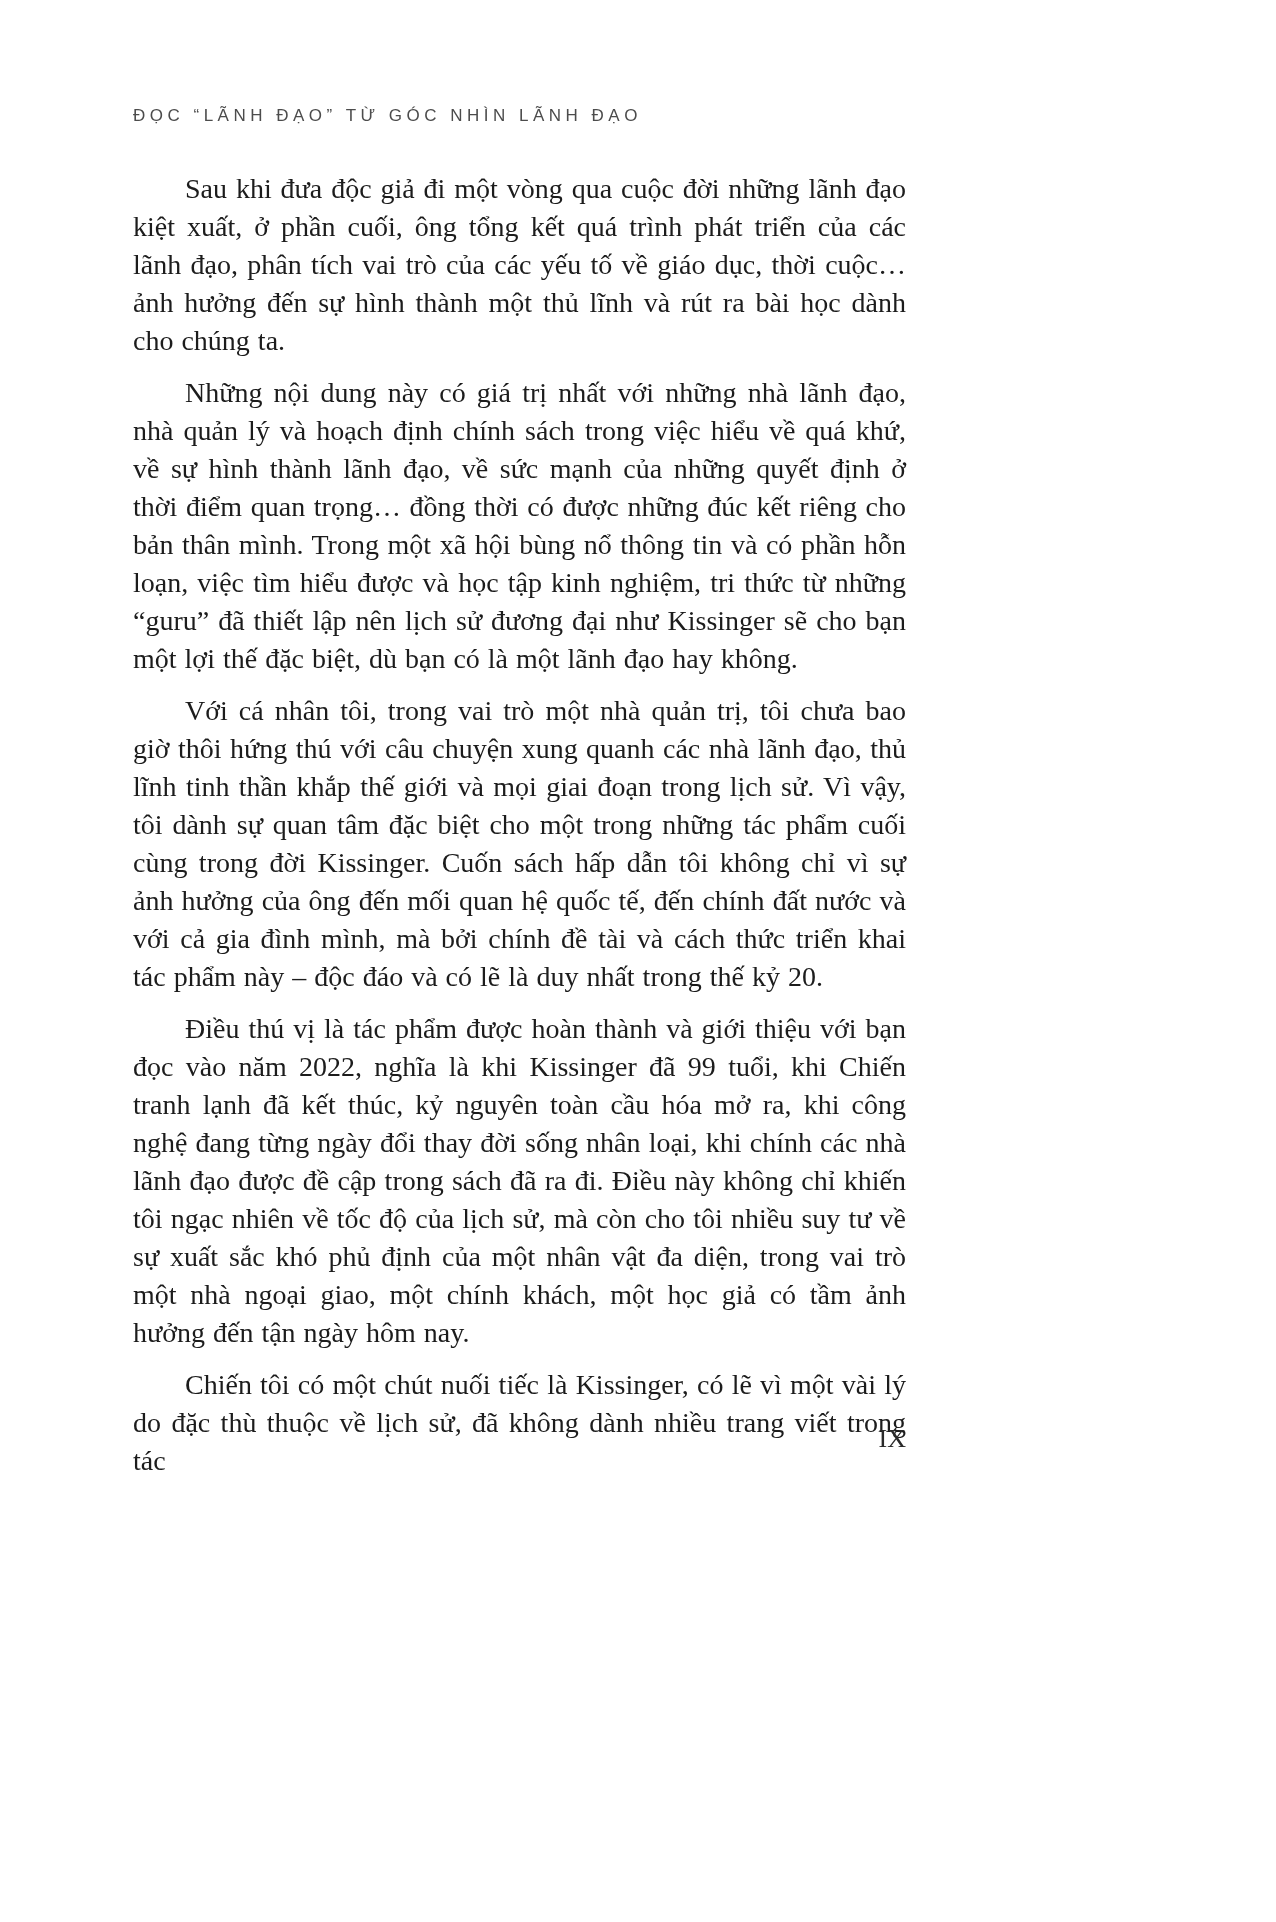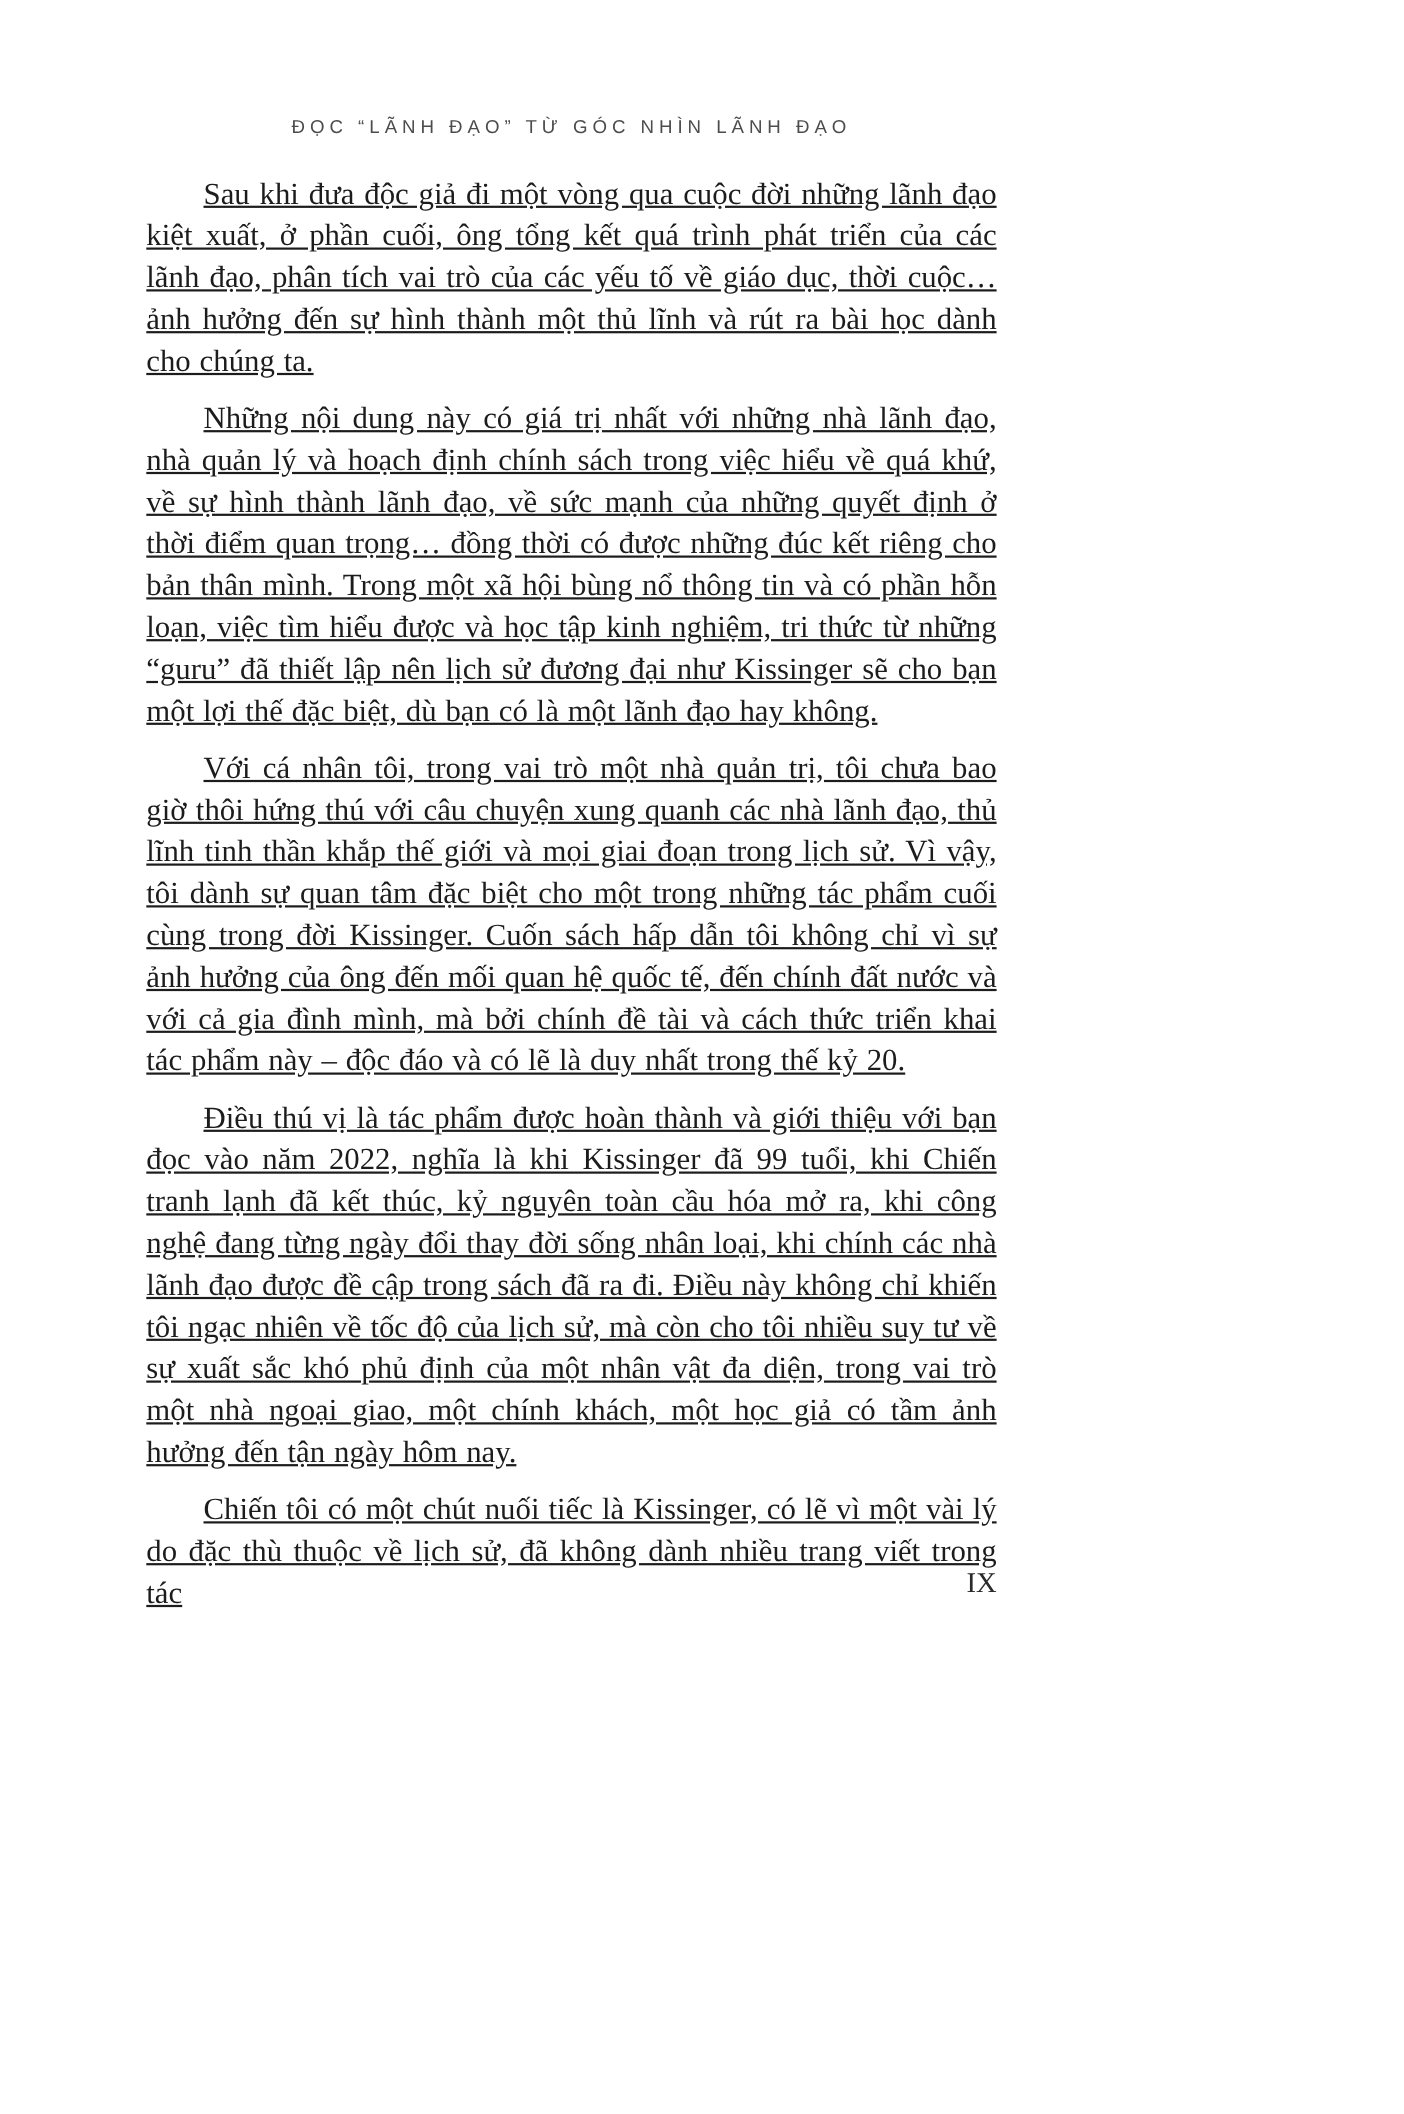--- a/index.html
+++ b/index.html
@@ -20,34 +20,33 @@
     width: 1276px;
     height: 1922px;
     background: #ffffff;
     overflow: hidden;
   }
   .running-header {
     position: absolute;
     top: 106px;
     left: 133px;
     width: 773px;
-    text-align: center;
+    text-align: left;
     font-family: "Liberation Sans", "DejaVu Sans", sans-serif;
     font-size: 17px;
     font-weight: 500;
     letter-spacing: 4.5px;
     color: #4c4c4c;
     white-space: nowrap;
   }
   .content {
     position: absolute;
-    top: 158px;
+    top: 170px;
     left: 133px;
     width: 773px;
-    text-decoration: underline;
   }
   .content p.para {
     margin: 0 0 14px 0;
     font-size: 28px;
     line-height: 38px;
     text-align: justify;
     text-indent: 52px;
     color: #1c1c1c;
     word-spacing: 1px;
   }

